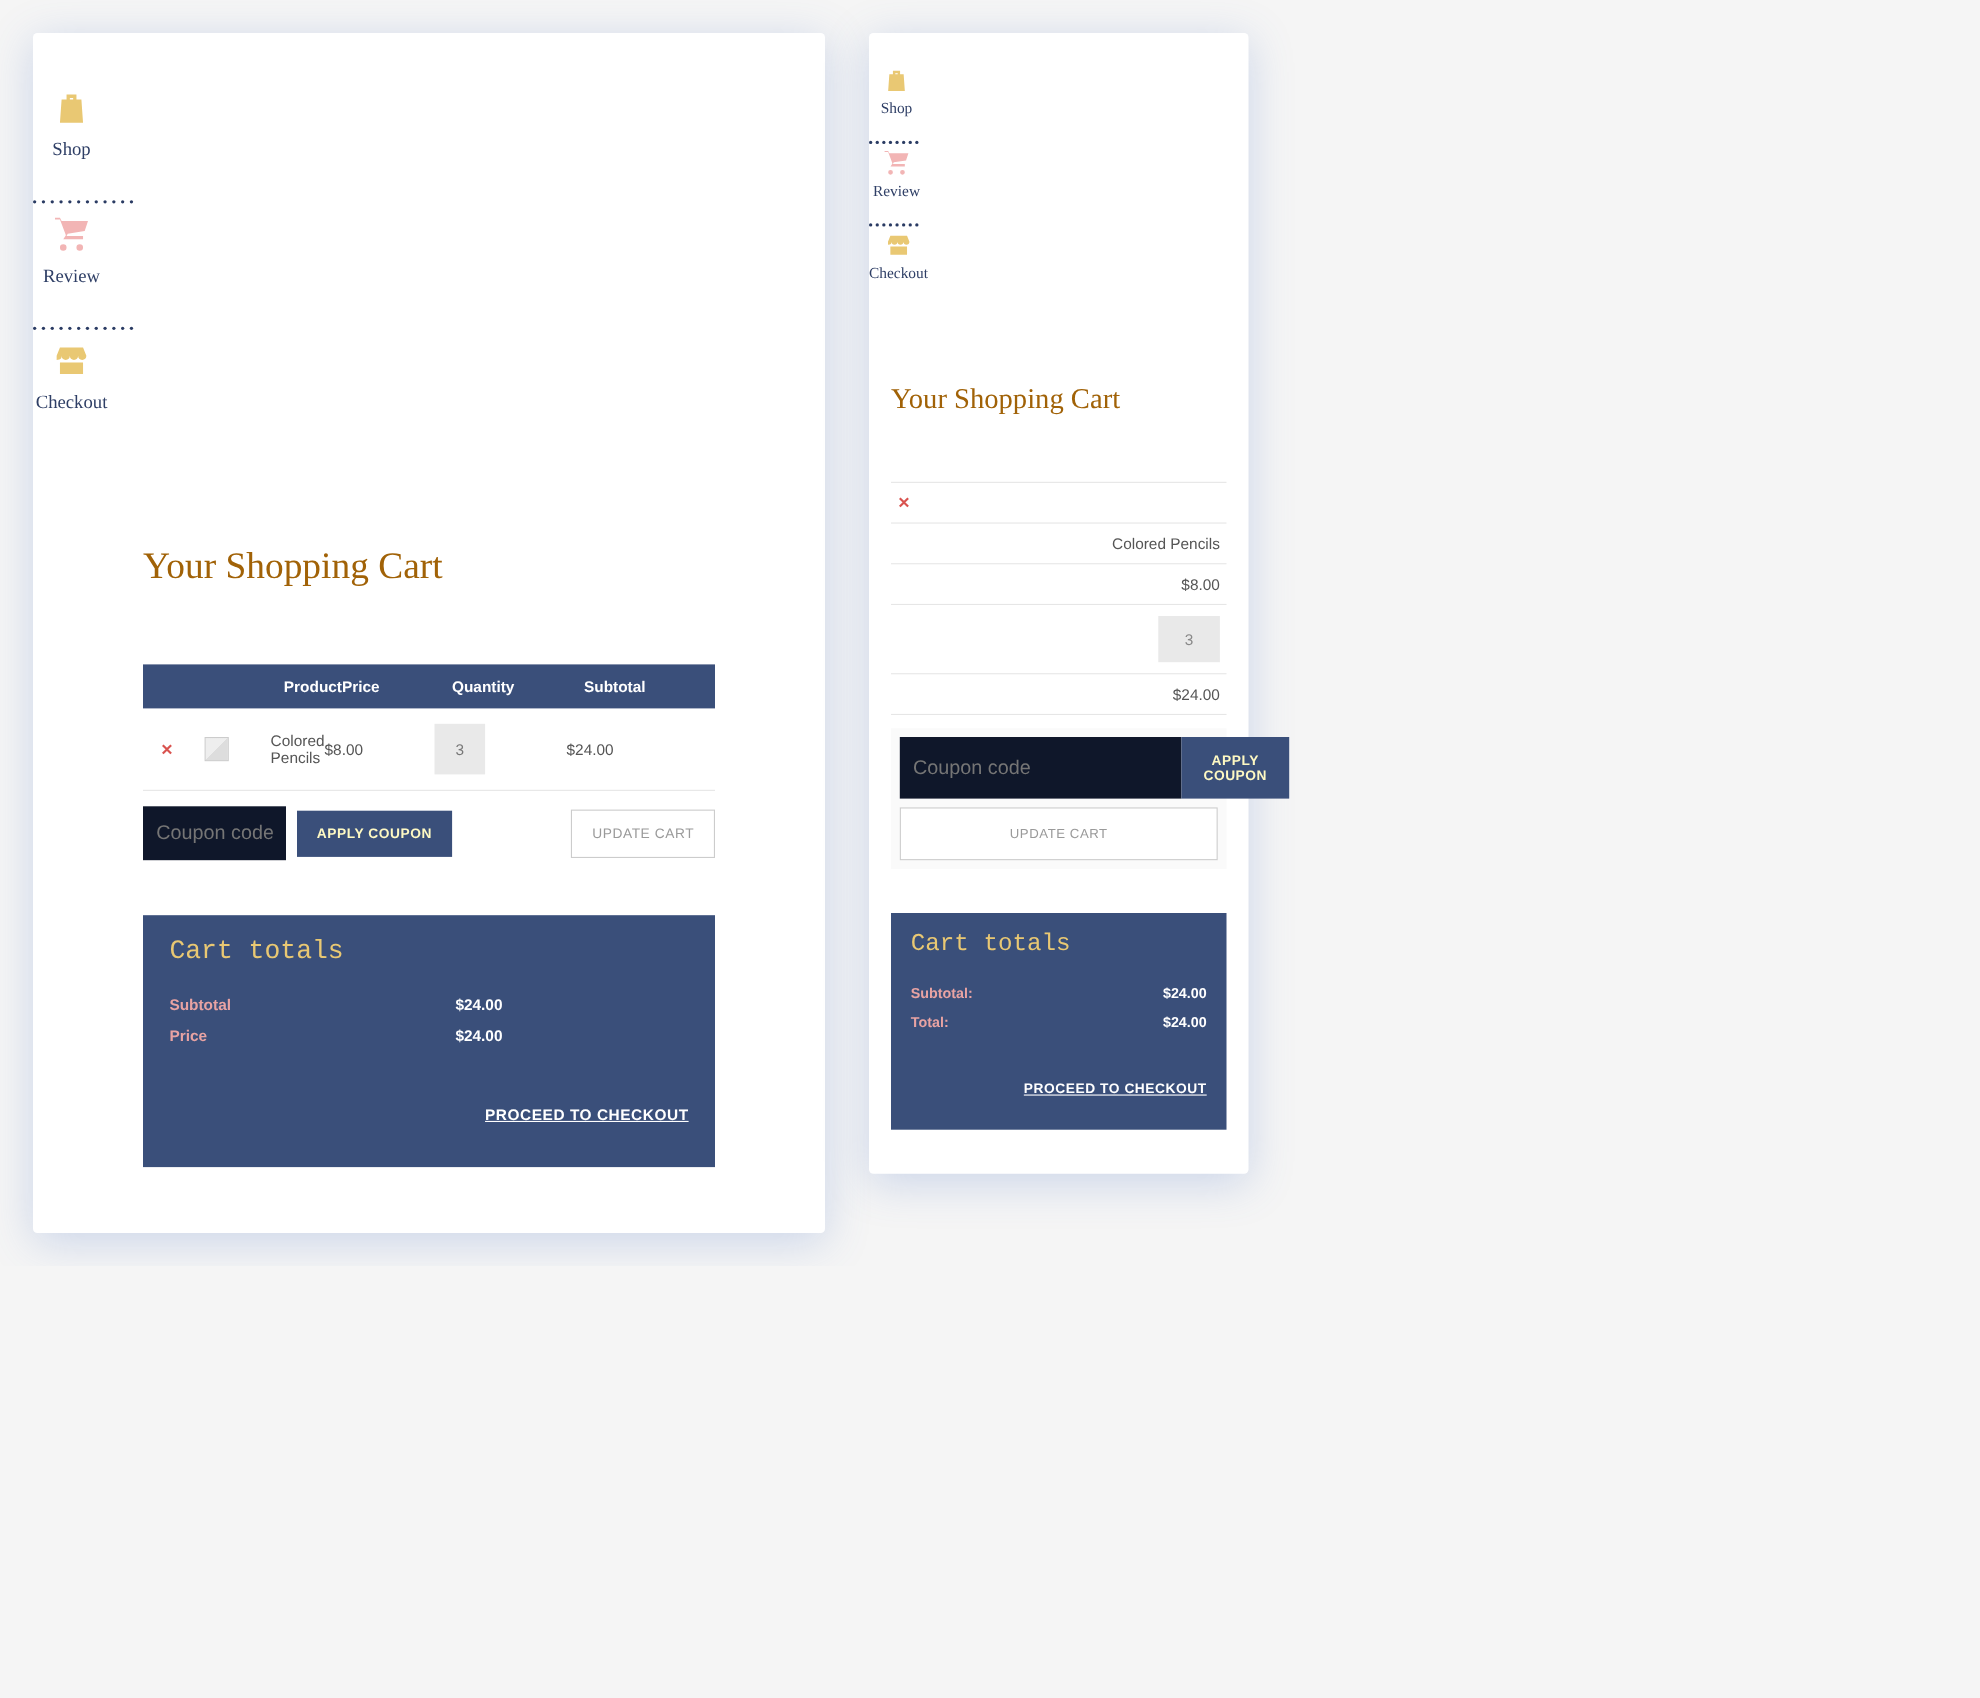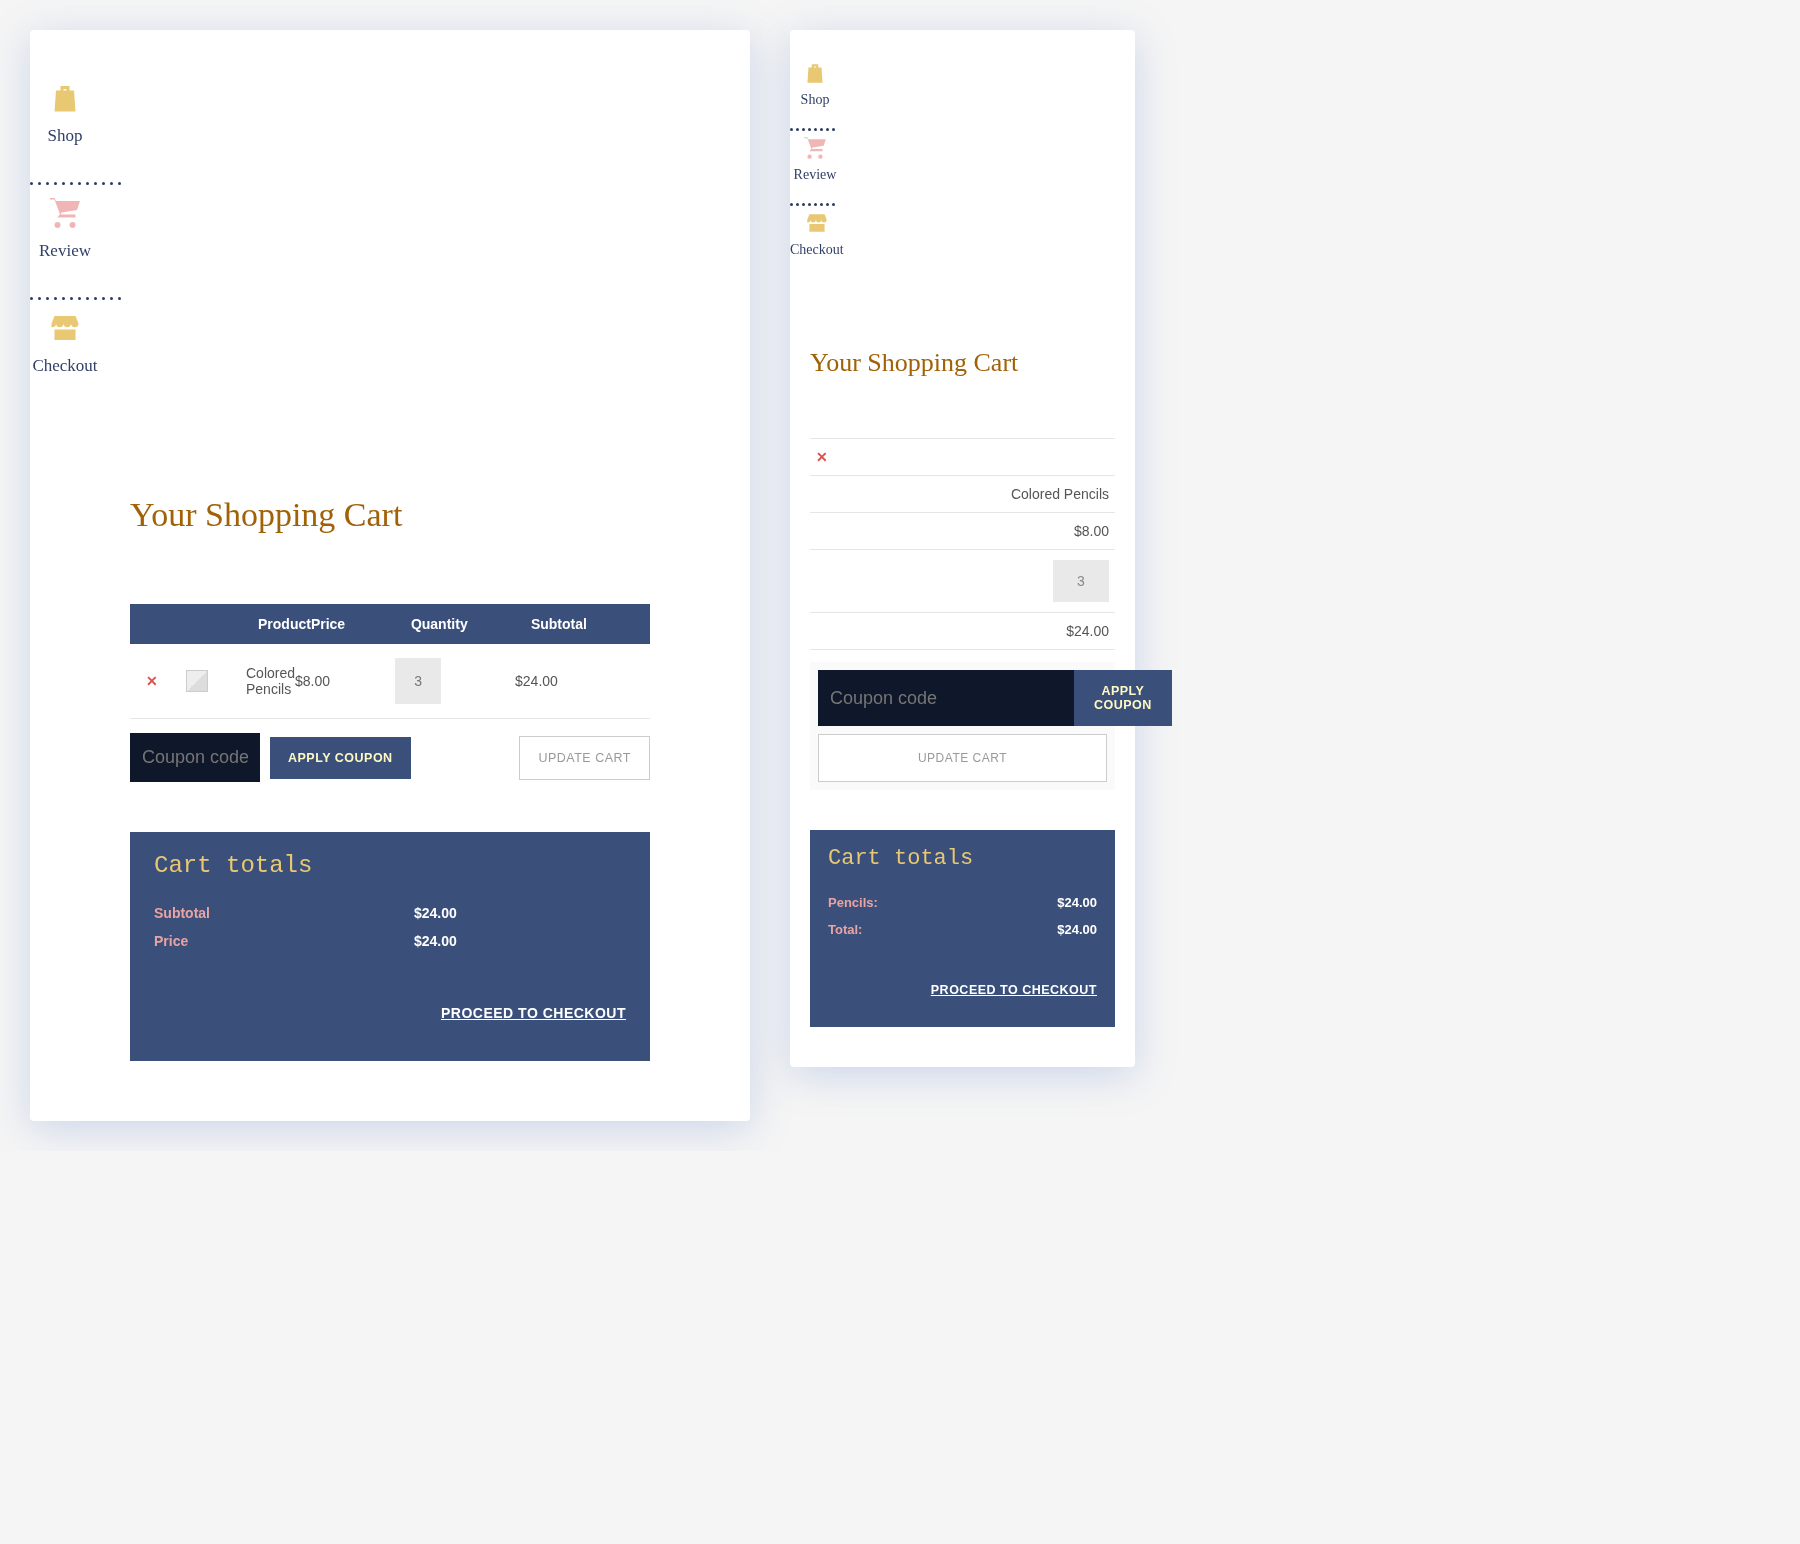--- a/index.html
+++ b/index.html
@@ -428,21 +428,21 @@
     <div class="m-coupon-row">
       <input class="coupon-input" placeholder="Coupon code" style="">
       <button class="btn-primary">APPLY COUPON</button>
     </div>
     <button class="m-update">UPDATE CART</button>
   </div>
 
   <div class="m-totals">
     <div class="totals-title">Cart totals</div>
     <div class="totals-row">
-      <div class="lab">Pencils:</div>
+      <div class="lab">Subtotal:</div>
       <div class="val">$24.00</div>
     </div>
     <div class="totals-row">
       <div class="lab">Total:</div>
       <div class="val">$24.00</div>
     </div>
     <div class="checkout-btn">PROCEED TO CHECKOUT</div>
   </div>
 </div>
 

